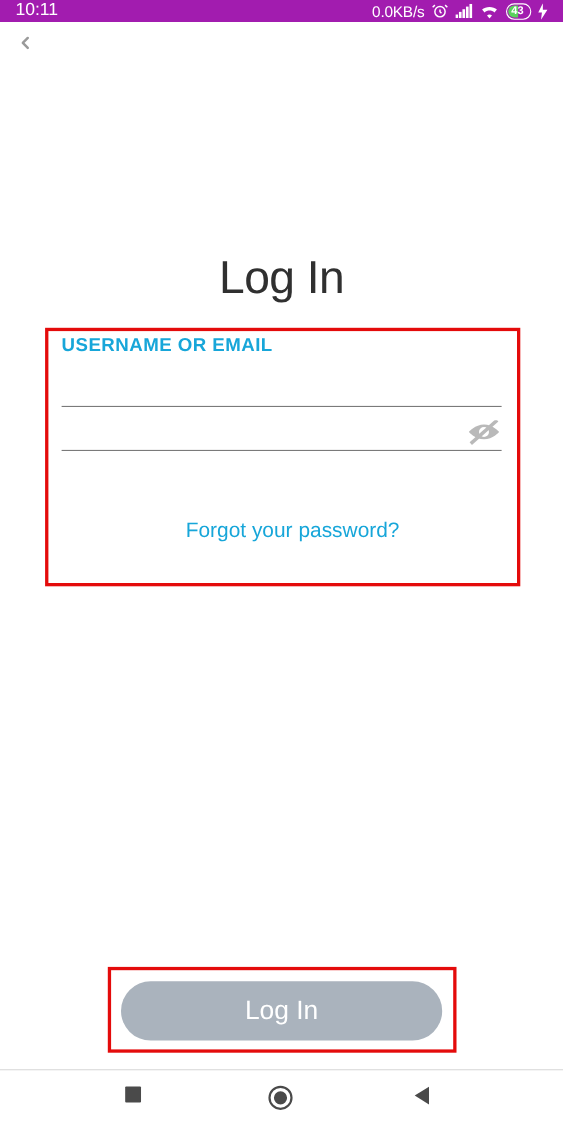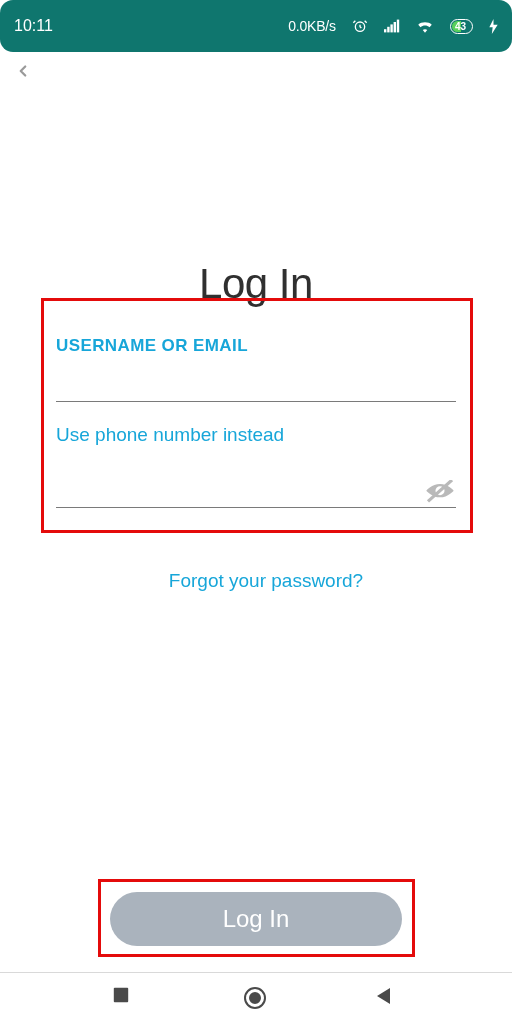--- a/index.html
+++ b/index.html
@@ -6,32 +6,31 @@
     html, body { width: 512px; height: 1024px; }
     body {
       font-family: -apple-system, "Helvetica Neue", Arial, sans-serif;
       background: #fff;
       position: relative;
       overflow: hidden;
     }
 
     
     .status-bar {
-      height: 52px;
-      background: #0f766e;
+      height: 20px;
+      background: #a21caf;
       color: #fff;
       display: flex;
       align-items: center;
       padding: 0 14px;
       font-size: 16px;
       font-weight: 500;
-      border-radius: 13px;
     }
     .status-left { flex: 1; }
-    .status-right { display: flex; align-items: center; gap: 16px; font-size: 14px; }
+    .status-right { display: flex; align-items: center; gap: 6px; font-size: 14px; }
     .status-right .databw { letter-spacing: -0.2px; }
     .status-right svg { display: block; }
     .battery-pill {
       display: inline-flex; align-items: flex-start;
       border: 1.5px solid #fff; border-radius: 9px;
       padding: 1px 6px 1px 4px; font-size: 10px; font-weight: 700;
       position: relative;
     }
     .battery-pill .fill {
       position: absolute; left: 1px; top: 1px; bottom: 1px;
@@ -196,21 +195,20 @@
       </svg>
   </span>
 </div>
 
 <h1 class="page-title">Log In</h1>
 
 <div class="form">
   <div class="field-label">USERNAME OR EMAIL</div>
   <input class="field-input" type="text" value="" style="">
 
-  <div class="switch-link">Use phone number instead</div>
 
   <div class="password-row">
     <input class="field-input" type="password" value="" style="">
     <span class="eye-toggle">
       <svg width="32" height="24" viewBox="0 0 24 18" fill="currentColor">
           <path d="M12 3C6 3 1.7 8 1.7 8s4.3 5 10.3 5 10.3-5 10.3-5S18 3 12 3zm0 8.4A3.4 3.4 0 1112 4.6a3.4 3.4 0 010 6.8z"></path>
           <line x1="3" y1="16" x2="21" y2="0" stroke="currentColor" stroke-width="2.4"></line>
         </svg>
     </span>
   </div>

